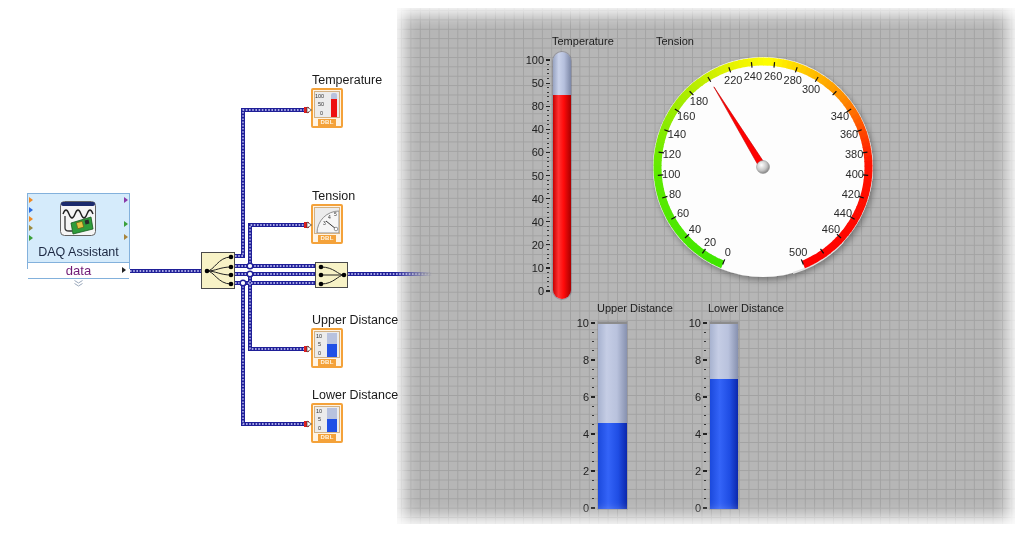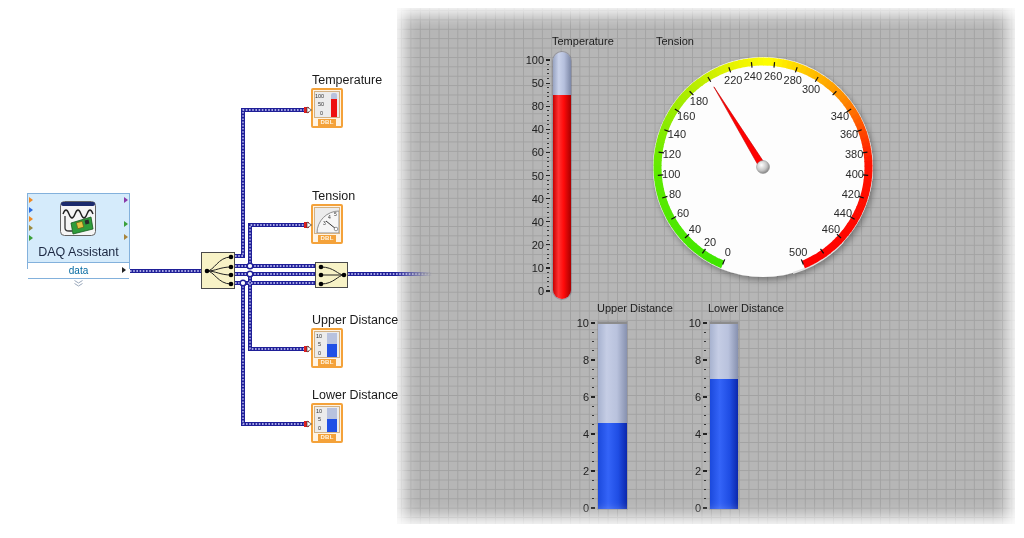--- a/index.html
+++ b/index.html
@@ -28,21 +28,21 @@
 .tank-fill{position:absolute;left:0;right:0;bottom:0;
   background:linear-gradient(to right,#1b49dc 0%,#3464f8 35%,#1f4de4 70%,#0b27ac 100%);}
 #gauge{position:absolute;left:245.7px;top:38.7px;width:240px;height:240px;overflow:visible;}
 
 
 #wires{left:0;top:0;width:1024px;height:538px;z-index:5;overflow:visible;}
 #daq{left:27px;top:193px;width:103px;height:76px;border:1px solid #83b1dc;background:#d5ebfb;z-index:6;}
 #daq .icon{position:absolute;left:32px;top:7px;}
 #daq .title{position:absolute;left:0;top:51px;width:100%;text-align:center;font-size:12.5px;line-height:15px;color:#1c2842;}
 #daq .datarow{position:absolute;left:0;top:68px;width:101px;height:17px;background:#ffffff;border-top:1px solid #83b1dc;border-bottom:1px solid #83b1dc;}
-#daq .datarow span{display:block;text-align:center;font-size:10px;line-height:15px;color:#0369a1;}
+#daq .datarow span{display:block;text-align:center;font-size:13px;line-height:15px;color:#701a75;}
 #daq .out-arrow{position:absolute;right:3px;top:4px;width:0;height:0;border-top:3.5px solid transparent;border-bottom:3.5px solid transparent;border-left:4px solid #222;}
 #daq .chev{position:absolute;left:0;top:85px;width:101px;height:9px;}
 .tpin{position:absolute;width:0;height:0;border-top:3px solid transparent;border-bottom:3px solid transparent;border-left:4px solid #000;}
 .node{position:absolute;background:#f7f2c6;border:1px solid #4a4a4a;z-index:6;}
 .term-label{position:absolute;font-size:12.5px;line-height:15px;color:#1a1a1a;white-space:nowrap;z-index:6;}
 .term{position:absolute;width:32px;height:40px;border:2px solid #f4a23a;border-radius:2px;background:#fff4e4;z-index:6;}
 .term .screen{position:absolute;left:1px;top:1px;width:26px;height:27px;background:#ececec;border:1px solid #d2b184;overflow:hidden;}
 .term .dbl{position:absolute;left:5px;top:29px;width:18px;height:7px;background:#f4a23a;color:#fff7e6;font-size:6px;line-height:7px;text-align:center;font-weight:bold;letter-spacing:.3px;}
 .term-in{position:absolute;z-index:7;}
 </style>

